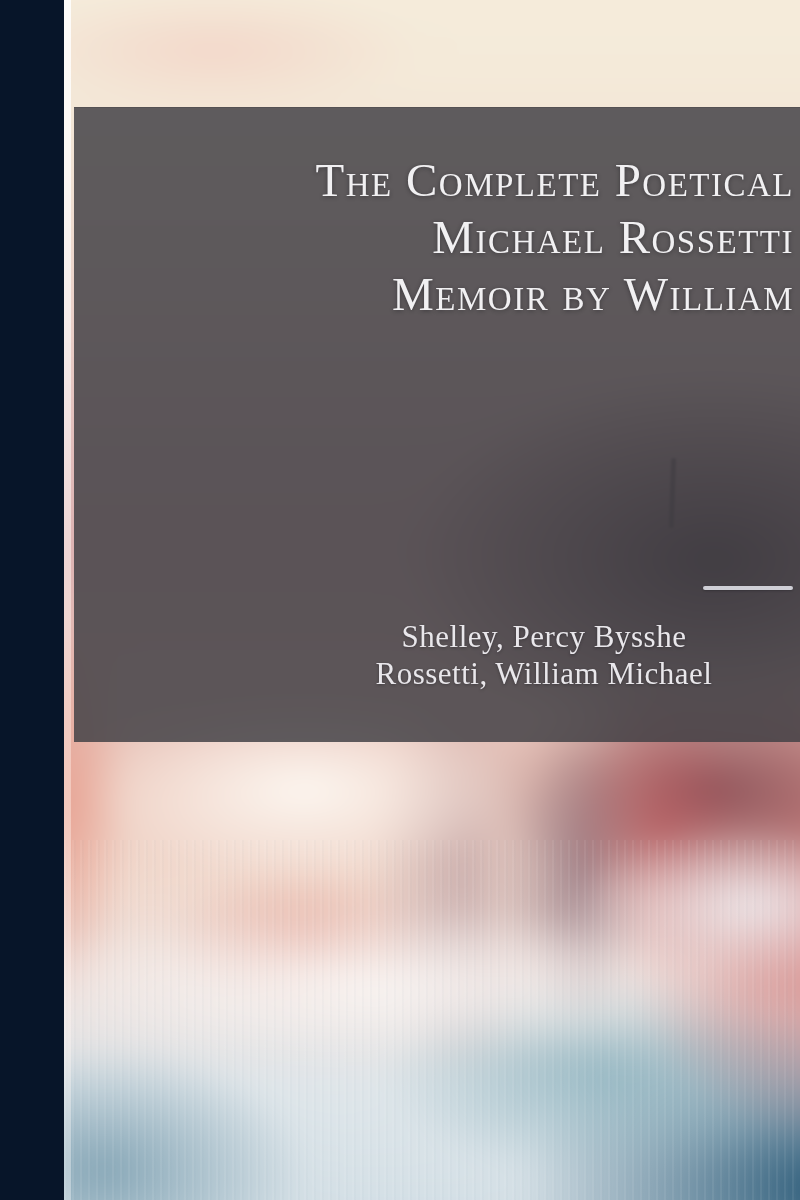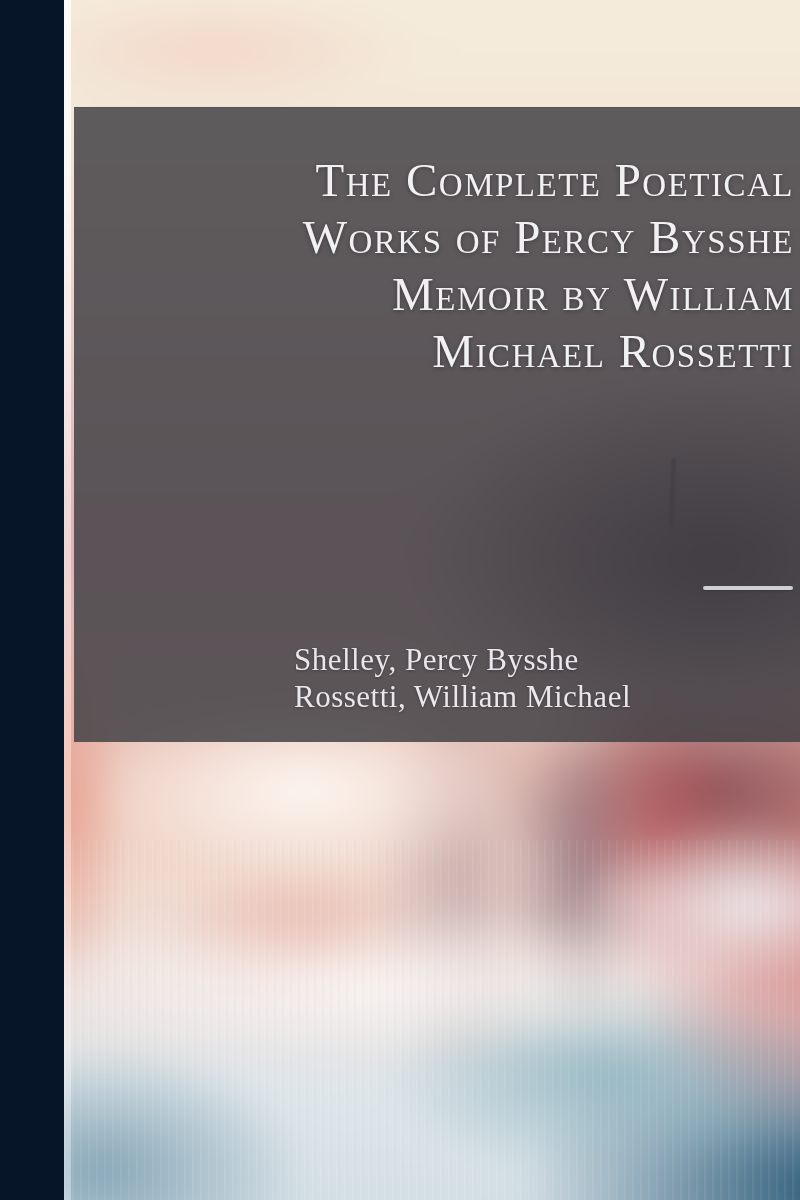--- a/index.html
+++ b/index.html
@@ -50,44 +50,43 @@
     box-shadow:inset 0 1px 0 rgba(0,0,0,0.10);}
 
   .title{position:absolute;right:62px;top:152px;width:640px;text-align:right;
     font-variant:small-caps;font-size:47px;line-height:57px;letter-spacing:1.5px;
     color:#f1f0f2;text-shadow:0 1px 4px rgba(20,20,25,0.45);}
   .title .line{display:block;}
 
   .divider{position:absolute;right:63px;top:586px;width:90px;height:4px;background:#cfcfd6;border-radius:2px;
     box-shadow:0 1px 2px rgba(20,20,25,0.3);}
 
-  .authors{position:absolute;right:62px;top:618px;width:500px;text-align:left;
+  .authors{position:absolute;right:62px;top:618px;width:500px;text-align:center;
     font-size:31px;line-height:37px;letter-spacing:0.5px;color:#e9e7eb;
-    text-shadow:0 1px 3px rgba(20,20,25,0.4);margin-top:23px;}
+    text-shadow:0 1px 3px rgba(20,20,25,0.4);}
   .authors .line{display:block;}
 </style>
 </head>
 <body>
 
 <div class="root">
   <div class="spine"></div>
 
   <div class="cover">
     <div class="art"></div>
     <div class="streaks"></div>
     <div class="page-edge"></div>
     <div class="figure"></div>
 
     <div class="panel"></div>
 
     <div class="title">
       <span class="line">The Complete Poetical</span>
-      <span class="line">Works of Percy Bysshe</span>
+      <span class="line">Michael Rossetti</span>
       <span class="line">Memoir by William</span>
-      <span class="line">Michael Rossetti</span>
     </div>
 
     <div class="divider"></div>
 
     <div class="authors">
       <span class="line">Shelley, Percy Bysshe</span>
       <span class="line">Rossetti, William Michael</span>
     </div>
   </div>
 </div>

